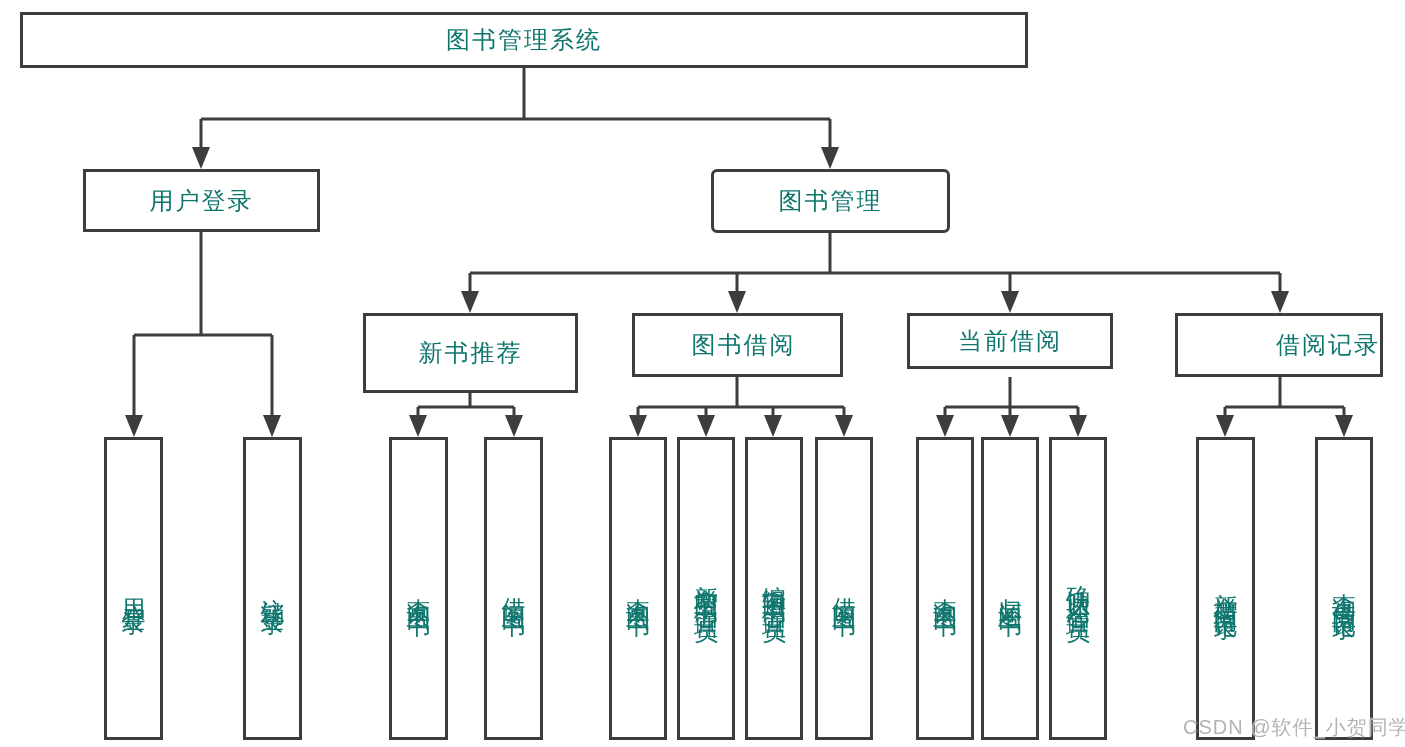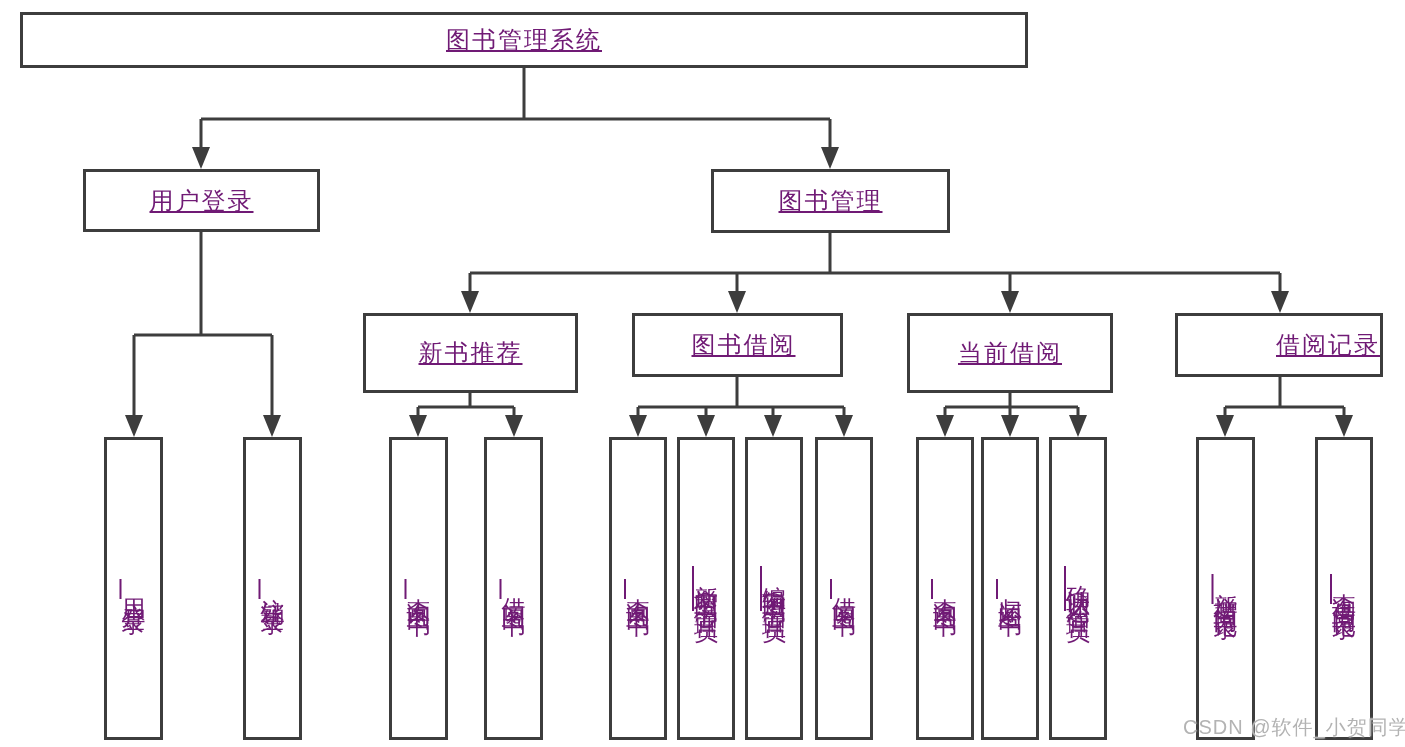--- a/index.html
+++ b/index.html
@@ -12,25 +12,24 @@
   }
   #connectors{position:absolute;left:0;top:0;pointer-events:none;}
   .box{
     position:absolute;
     box-sizing:border-box;
     background:#ffffff;
     border:3px solid #3d3d3d;
     display:flex;
     align-items:center;
     justify-content:center;
-    color:#701a75;
+    color:#0f766e;
     font-size:24px;
     letter-spacing:2px;
     z-index:2;
-    text-decoration:underline;
   }
   .leaf{
     font-size:24px;
     letter-spacing:0;
   }
   .leaf .vtext{
     writing-mode:vertical-rl;
     text-orientation:mixed;
     letter-spacing:5px;
     line-height:1;
@@ -73,31 +72,31 @@
          M1335 415 L1353 415 L1344 437 Z"></path>
   </svg>
 
   <div class="box" style="left:20px;top:12px;width:1008px;height:56px;">
     <span>图书管理系统</span>
   </div>
 
   <div class="box" style="left:83px;top:169px;width:237px;height:63px;">
     <span>用户登录</span>
   </div>
-  <div class="box" style="left:711px;top:169px;width:239px;height:64px;">
+  <div class="box" style="left:711px;top:169px;width:239px;height:64px;border-radius:6px;">
     <span>图书管理</span>
   </div>
 
   <div class="box" style="left:363px;top:313px;width:215px;height:80px;">
     <span>新书推荐</span>
   </div>
   <div class="box" style="left:632px;top:313px;width:211px;height:64px;padding-left:12px;">
     <span>图书借阅</span>
   </div>
-  <div class="box" style="left:907px;top:313px;width:206px;height:80px;">
+  <div class="box" style="left:907px;top:313px;width:206px;height:56px;">
     <span>当前借阅</span>
   </div>
   <div class="box" style="left:1175px;top:313px;width:208px;height:64px;justify-content:flex-end;">
     <span>借阅记录</span>
   </div>
 
   <div class="box leaf" style="left:104px;top:437px;width:59px;height:303px;">
     <span class="vtext">用户登录</span>
   </div>
   <div class="box leaf" style="left:243px;top:437px;width:59px;height:303px;">

